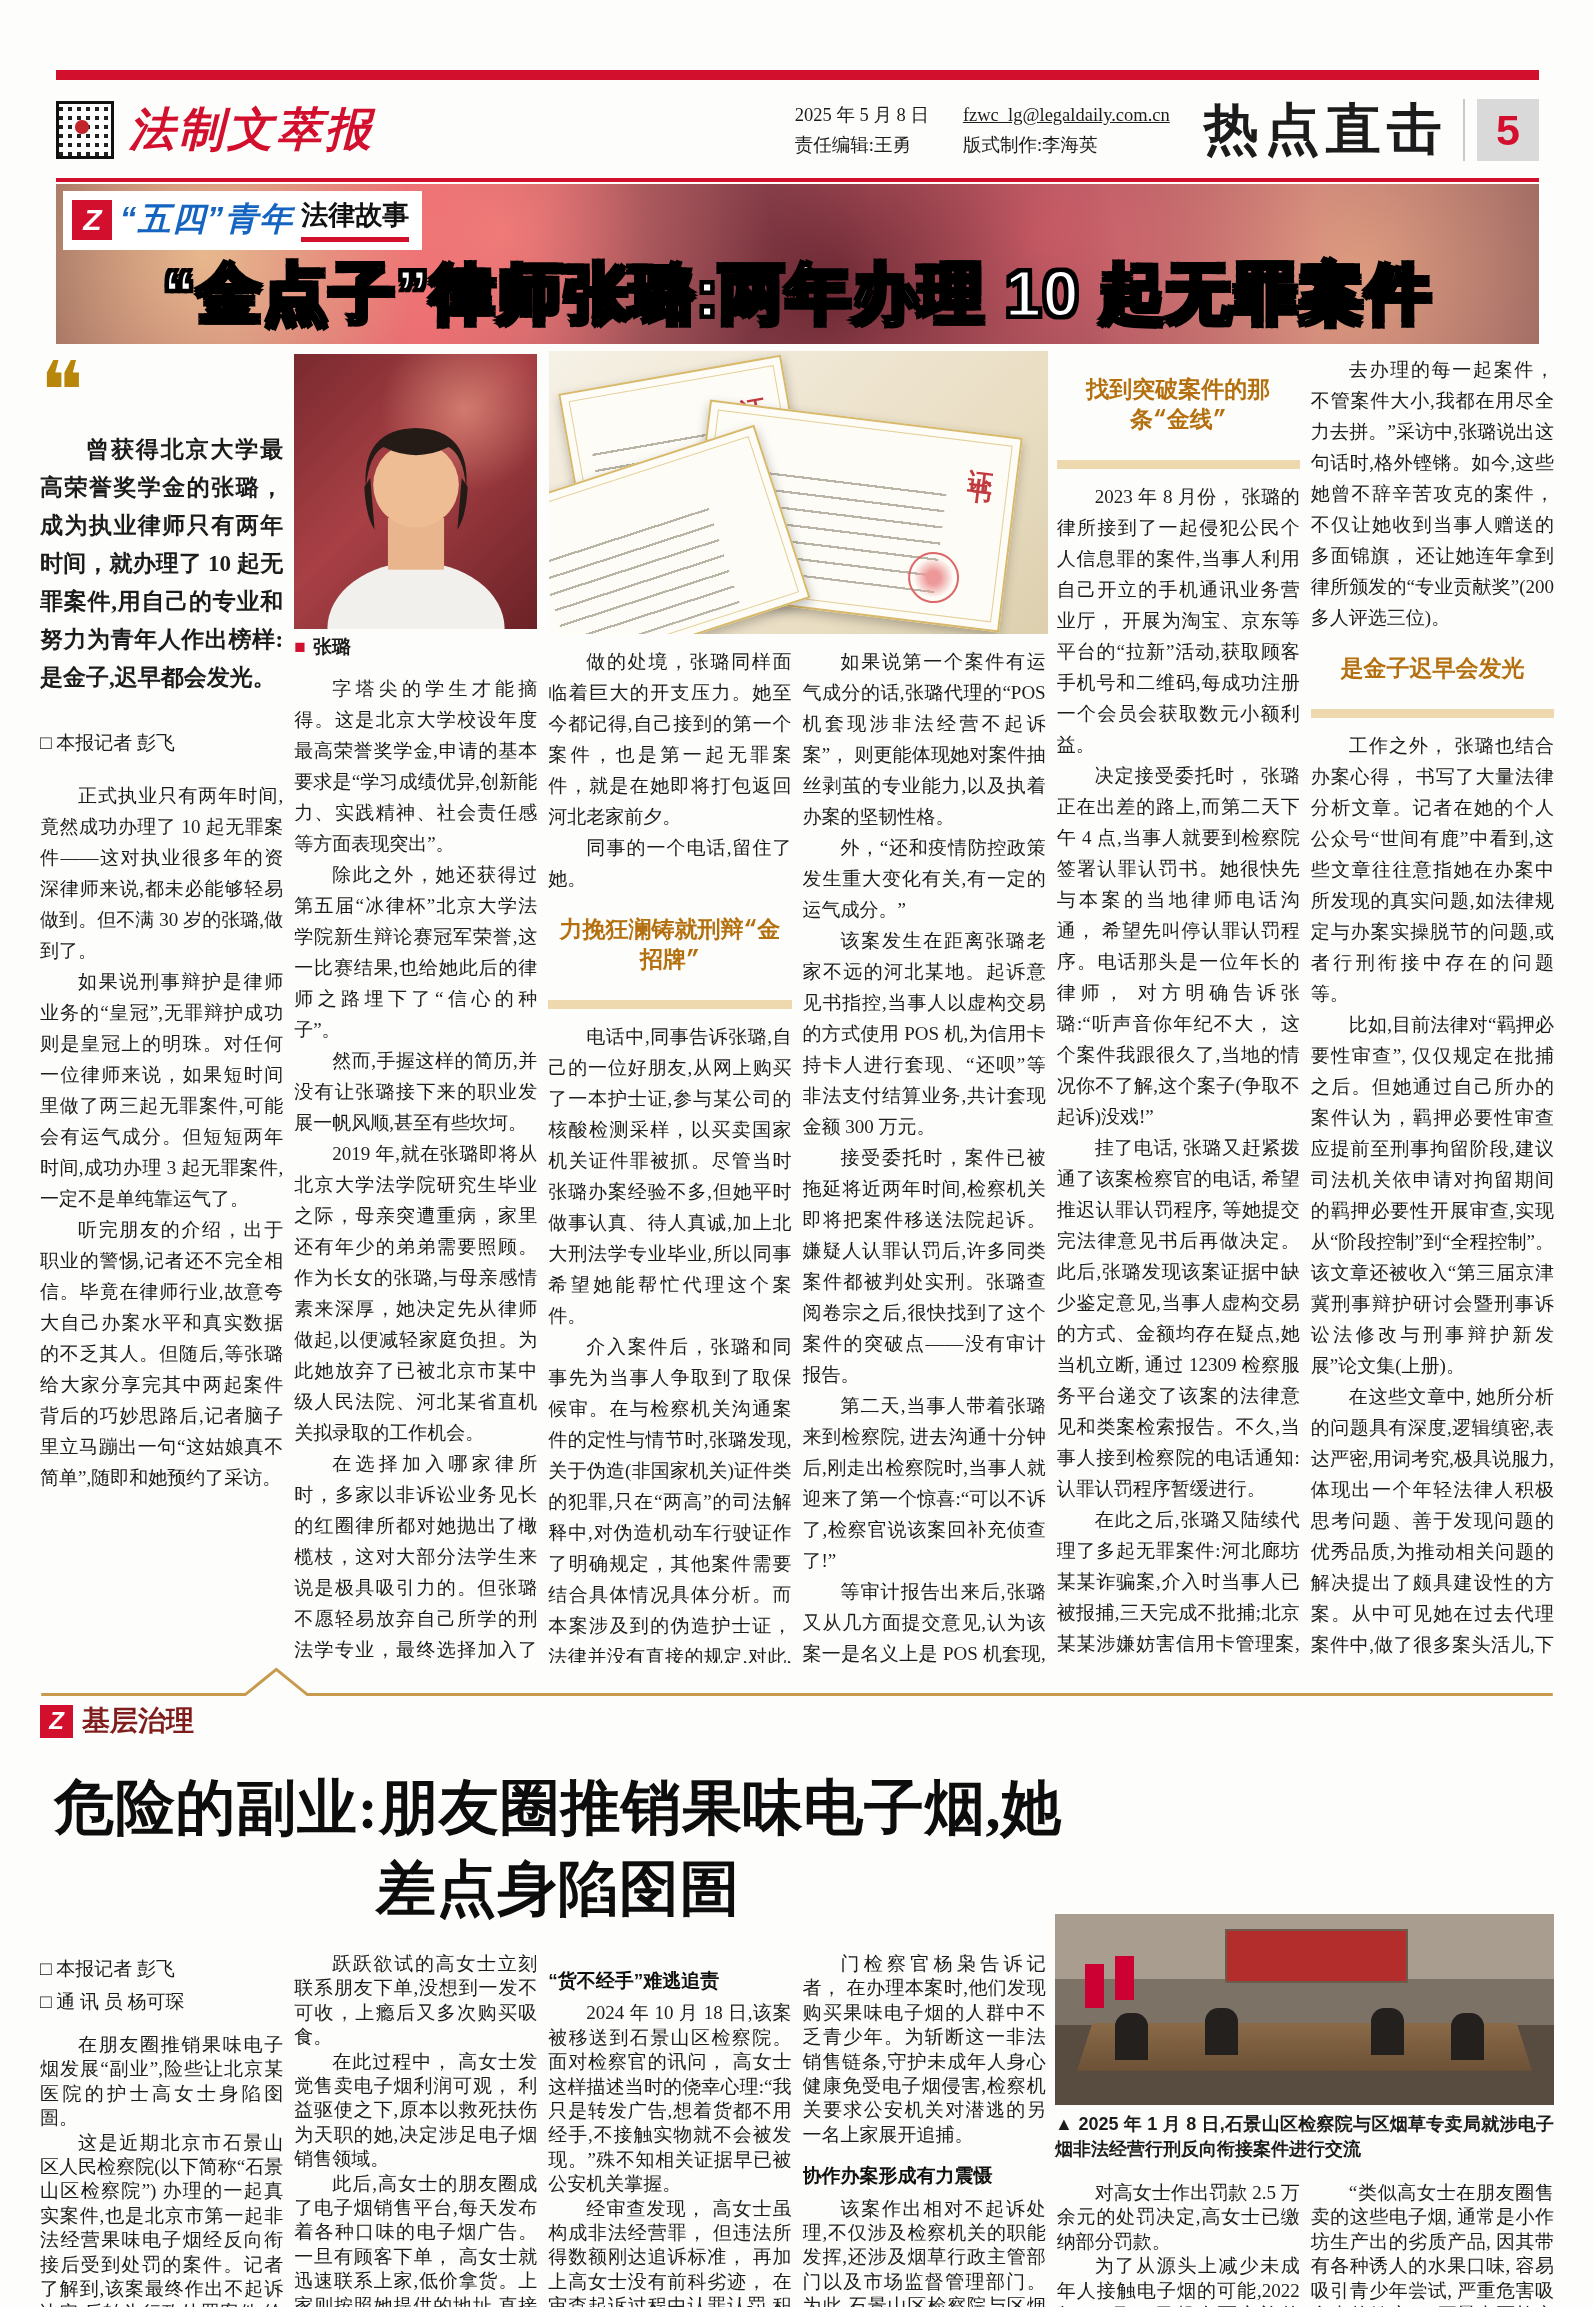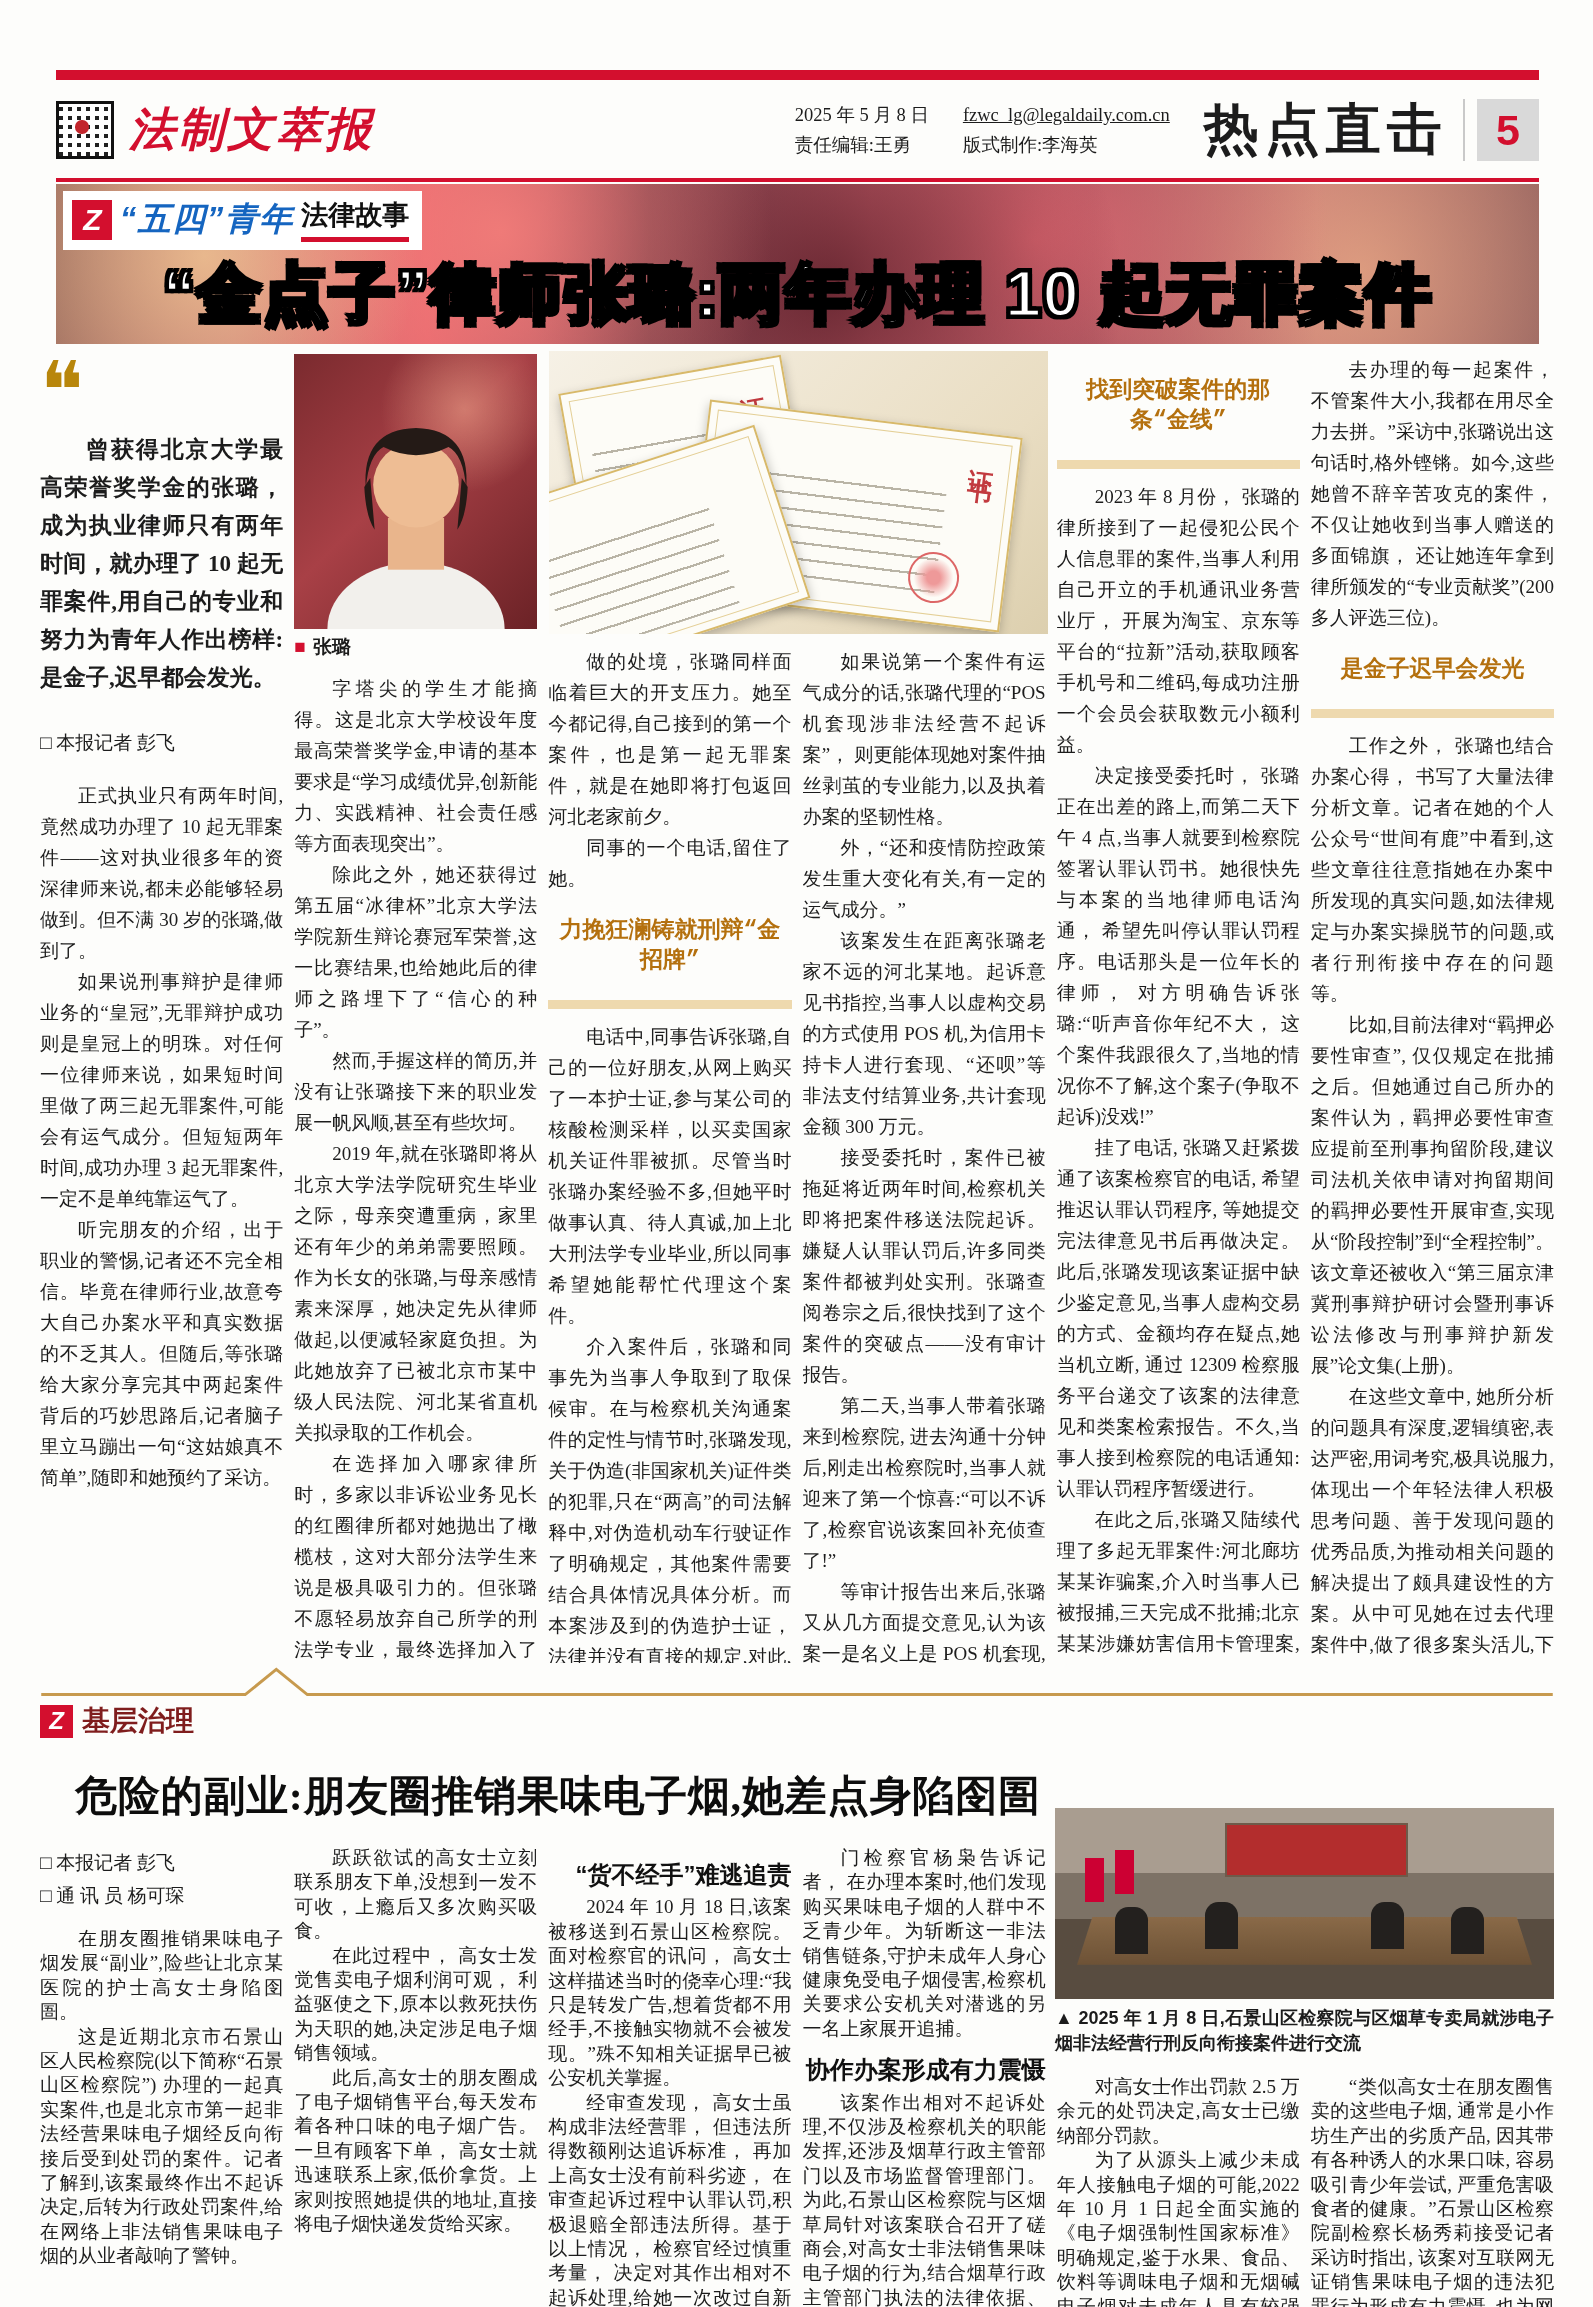--- a/index.html
+++ b/index.html
@@ -45,21 +45,21 @@
 
   
   .a1{position:absolute;left:0;right:0;top:354px;height:1309px;}
   .cols{display:flex;gap:11px;margin:0 40px;height:100%;position:relative;}
   .col{flex:1;overflow:hidden;font-size:19px;line-height:31px;text-align:justify;}
   .blk-p{text-indent:2em;margin:0;}
   .blk-h{font-family:Liberation Mono, monospace;font-weight:bold;color:#b4700e;
          font-size:23px;line-height:30px;text-align:center;margin:22px 0 12px;padding-bottom:24px;
          border-bottom:9px solid #eed9ae;text-indent:0;}
   .blk-hb{font-family:"Liberation Sans","DejaVu Sans",sans-serif;font-weight:bold;color:#101010;
-          font-size:24px;line-height:27px;text-align:right;margin:15px 0 7.4px;text-indent:0;}
+          font-size:19px;line-height:27px;text-align:left;margin:15px 0 7.4px;text-indent:0;}
   .quote-mark{font-size:81px;color:#b8860b;line-height:74px;height:77px;font-family:"DejaVu Sans",sans-serif;}
   .quote-text{font-weight:bold;font-size:23px;line-height:38px;text-indent:2em;text-align:justify;}
   .byline{margin:30px 0 22px;font-size:19px;}
   .spacer-cert{height:292px;}
   .photo-portrait{height:275px;position:relative;overflow:hidden;background:
       radial-gradient(circle at 70% 20%,rgba(250,180,150,.5),transparent 30%),
       linear-gradient(135deg,#7a2a2e,#a84046 45%,#6b2226 100%);}
   .pcap{height:34px;display:flex;align-items:center;gap:7.4px;font-family:"Liberation Sans",sans-serif;
         font-weight:bold;font-size:19px;margin-bottom:10.4px;}
   .pcap .sq{color:#d30f2e;}
@@ -75,21 +75,21 @@
               border:2.2px solid #d66; background:radial-gradient(circle,#e99 20%,transparent 60%);}
 
   
   .divider{position:absolute;left:0;top:1665px;width:1594px;height:34px;}
 
   
   .a2{position:absolute;left:0;right:0;top:1702px;bottom:0;}
   .sec-tag{display:flex;align-items:center;gap:9px;margin-left:40px;}
   .sec-tag .zlogo{width:33px;height:33px;font-size:24px;}
   .sec-tag-label{font-family:"Liberation Sans",sans-serif;font-weight:bold;font-size:28px;color:#7f1d1d;}
-  .h2{margin:28px 0 0 40px;width:1036px;text-align:center;font-size:42px;font-weight:900;color:#0d0d0d;letter-spacing:0.7px;}
+  .h2{margin:28px 0 0 40px;width:1036px;text-align:center;font-size:60px;font-weight:900;color:#0d0d0d;letter-spacing:0.7px;}
   .cols2{display:flex;gap:11px;margin:22px 40px 0;height:485px;position:relative;font-size:19px;line-height:24.4px;}
   .cols2 .col{line-height:24.4px;}
   .byline2{font-size:19px;line-height:33px;margin-bottom:15px;}
   .spacer-photo{height:229px;}
   .photo-meeting-wrap{position:absolute;right:0;top:-38px;width:calc(33.333% - 7.4px);}
   .photo-meeting{height:191px;position:relative;overflow:hidden;background:
       linear-gradient(180deg,#a99d90 0 34%,#7d7266 34% 58%,#584c40 58%);}
   .pm-screen{position:absolute;left:34%;top:8%;width:36%;height:26%;background:#b32d2d;border:2.2px solid #6e5a4a;}
   .pm-table{position:absolute;left:6%;right:6%;top:56%;height:26%;background:linear-gradient(180deg,#8a6a48,#6d5236);transform:perspective(222px) rotateX(18deg);}
   .pm-flag{position:absolute;width:19px;height:44px;background:#c03;top:26%;}

